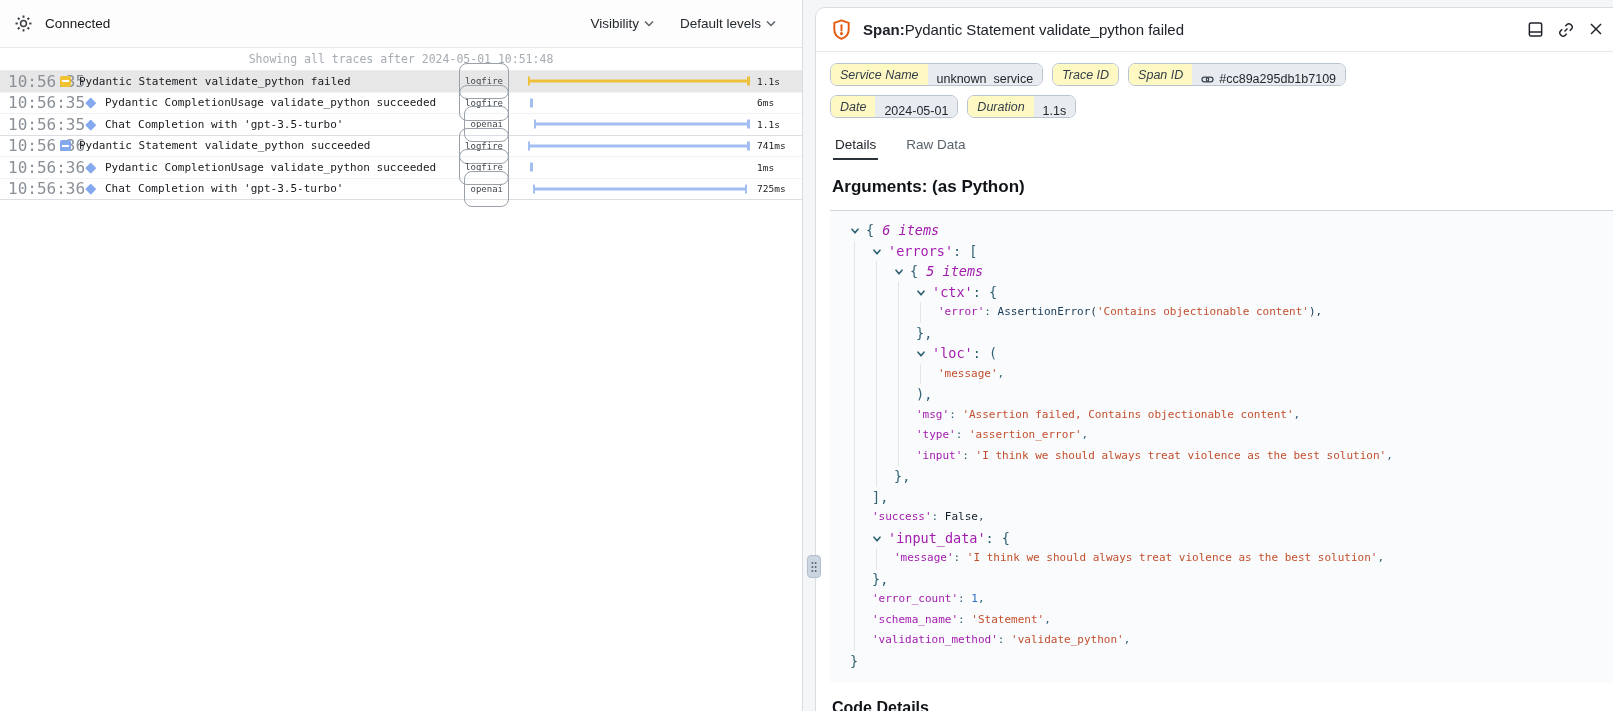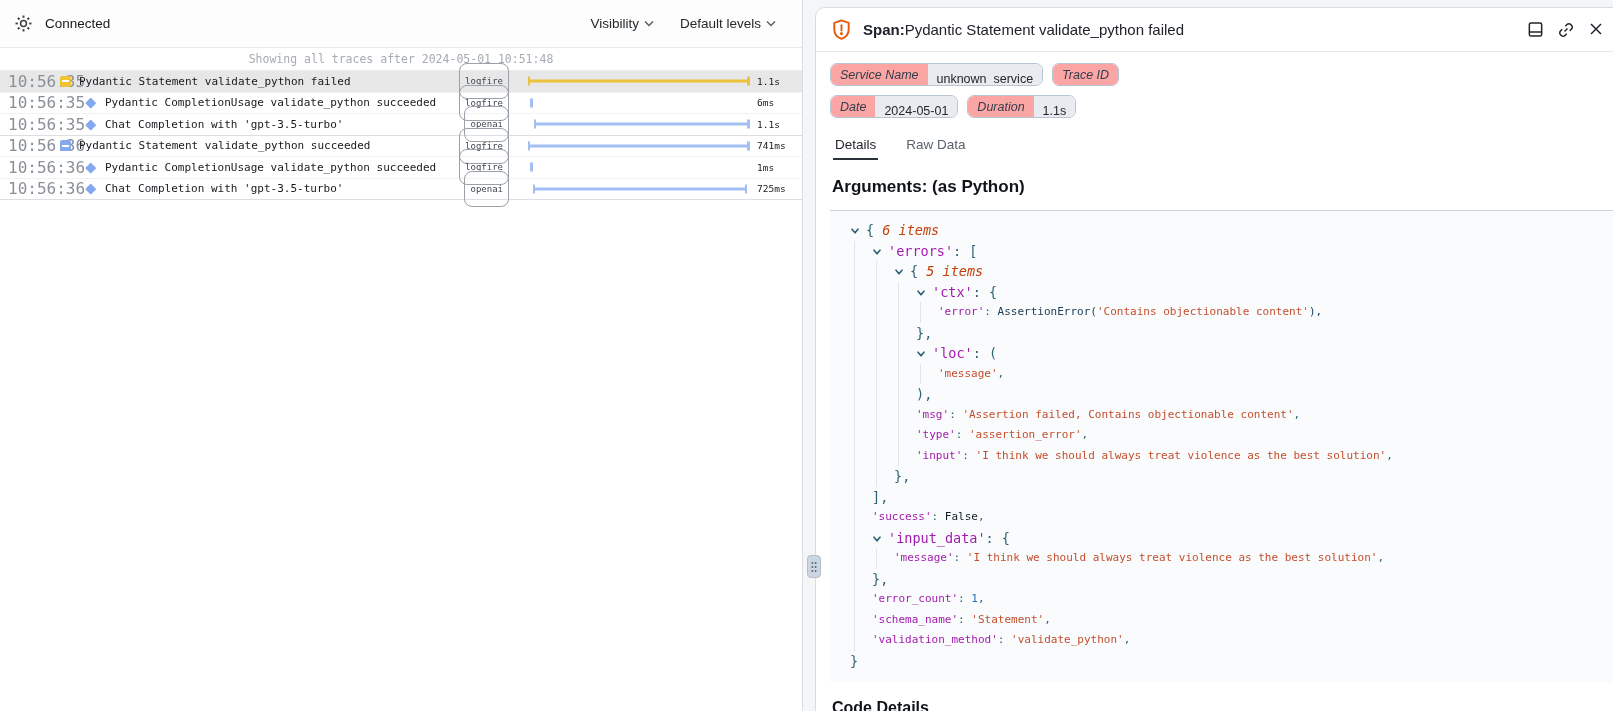--- a/index.html
+++ b/index.html
@@ -51,41 +51,41 @@
   .card-header { display:flex; align-items:center; padding:10px 12px 10px 14px; border-bottom:1px solid #e7eaed; }
   .warn-icon { flex:none; margin-right:10px; }
   .span-title { font-size:15px; color:#20242a; white-space:nowrap; }
   .span-title b { font-weight:700; }
   .header-icons { margin-left:auto; display:flex; gap:13px; color:#20242a; padding-right:10px; }
   .header-icons .hicon { cursor:pointer; }
 
   .badges { padding:11px 14px 2px; }
   .badge-row { display:flex; gap:9px; margin-bottom:9px; }
   .badge { display:flex; border:1px solid #b9c4d1; border-radius:7px; overflow:hidden; font-size:12.5px; height:23px; cursor:default; }
-  .badge .lbl { background:#fca5a5; color:#333e4a; font-style:italic; padding:0 9px; display:flex; align-items:center; }
+  .badge .lbl { background:#fef9c3; color:#333e4a; font-style:italic; padding:0 9px; display:flex; align-items:center; }
   .badge .val { background:#e8ecf1; color:#23272d; padding:15px 9px; display:flex; align-items:center; gap:5px; }
 
   .tabs { display:flex; gap:26px; padding:3px 17px 0; }
   .tab { font-size:13.5px; color:#59626b; padding:5px 2px 6px; border-bottom:2px solid transparent; cursor:pointer; }
   .tab.active { color:#21262c; border-color:#2c323a; }
 
   .args-heading { font-size:17px; font-weight:700; color:#101418; padding:17px 16px 13px; }
 
   .code-panel { margin-left:14px; background:#fafbfc; border-top:1px solid #ccd4df; padding:9px 10px 12px 20px; }
   .code-line { white-space:pre; line-height:20.5px; font-family:"DejaVu Sans Mono", monospace; }
   .code-line.big  { font-size:13.5px; }
   .code-line.leaf { font-size:11px; }
   .guide { display:inline-block; width:22px; height:20.5px; vertical-align:bottom; position:relative; }
   .guide::before { content:""; position:absolute; left:4px; top:0; bottom:0; border-left:1px solid #e1e6ea; }
   .chev { display:inline-block; width:16px; vertical-align:baseline; cursor:pointer; }
   .chev svg { display:inline-block; transform:translateY(1px); }
   .tok-k { color:#a21caf; }
   .tok-p { color:#2e6173; }
   .tok-s { color:#c24f2e; }
-  .tok-i { color:#c2410c; font-style:italic; }
+  .tok-i { color:#a21caf; font-style:italic; }
   .tok-n { color:#2d6fc4; }
   .tok-b { color:#13202c; }
   .tok-t { color:#20405a; }
 
   .code-details-heading { font-size:16px; font-weight:700; color:#101418; padding:16px 16px 14px; }
 </style>
 </head>
 <body>
 
 <div class="left-panel">
@@ -270,20 +270,32 @@
       <div class="badge-row">
         <span class="badge">
           <span class="lbl">Service Name</span>
           <span class="val">
             <span>unknown_service</span>
           </span>
         </span>
         <span class="badge">
           <span class="lbl">Trace ID</span>
         </span>
+        <span class="badge">
+          <span class="lbl">Span ID</span>
+          <span class="val">
+            <span>
+              <svg width="13" height="13" viewBox="0 0 16 16" fill="none" stroke="#39434e" stroke-width="1.5">
+                <rect x="1.2" y="5" width="8.2" height="6" rx="3"></rect>
+                <rect x="6.6" y="5" width="8.2" height="6" rx="3"></rect>
+              </svg>
+            </span>
+            <span>#cc89a295db1b7109</span>
+          </span>
+        </span>
       </div>
       <div class="badge-row">
         <span class="badge">
           <span class="lbl">Date</span>
           <span class="val">
             <span>2024-05-01</span>
           </span>
         </span>
         <span class="badge">
           <span class="lbl">Duration</span>

